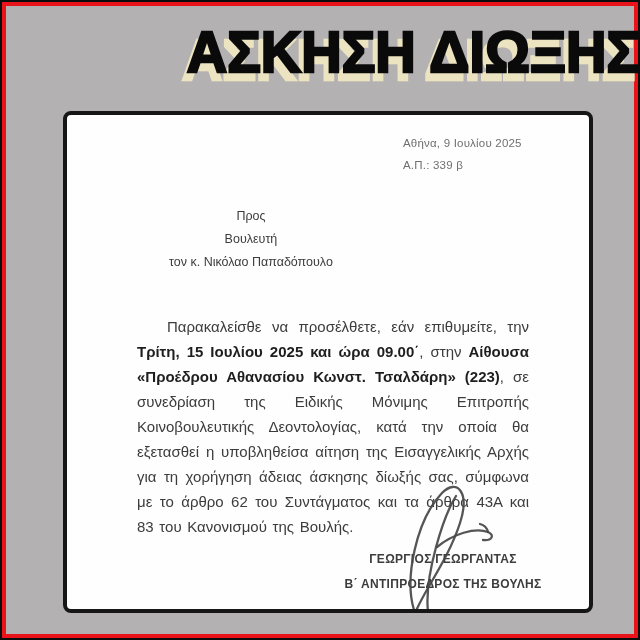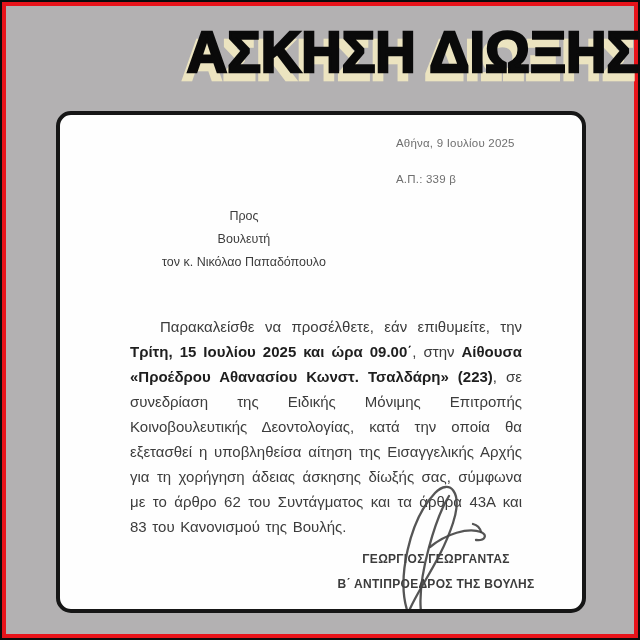--- a/index.html
+++ b/index.html
@@ -45,35 +45,35 @@
     -webkit-text-stroke:2.5px var(--banner-shadow);
     transform:translate(-5px,8px) scaleY(1.04);
   }
   .banner .main-layer {
     color:var(--banner-text);
     -webkit-text-stroke:2.5px var(--banner-text);
   }
 
   
   .paper {
-    position:absolute; left:56px; top:111px; width:530px; height:502px;
+    position:absolute; left:63px; top:111px; width:530px; height:502px;
     background:var(--paper-bg);
     border:4px solid var(--paper-border);
-    border-radius:15px;
+    border-radius:8px;
     overflow:hidden;
   }
   .paper .inner { position:absolute; inset:0; }
 
   .date-line {
     position:absolute; left:336px; top:22px;
     font-size:11.5px; color:var(--ink-light); letter-spacing:.2px;
   }
   .protocol-line {
     position:absolute; left:336px; top:44px;
-    font-size:11.5px; color:var(--ink-light); letter-spacing:.2px;margin-top:14px;
+    font-size:11.5px; color:var(--ink-light); letter-spacing:.2px;
   }
 
   .recipient {
     position:absolute; left:102px; top:90px;
     font-size:12.5px; color:var(--ink); line-height:23px;text-align:center;
   }
 
   .body-par {
     position:absolute; left:70px; top:199px; width:392px;
     font-size:15px; color:var(--ink);

